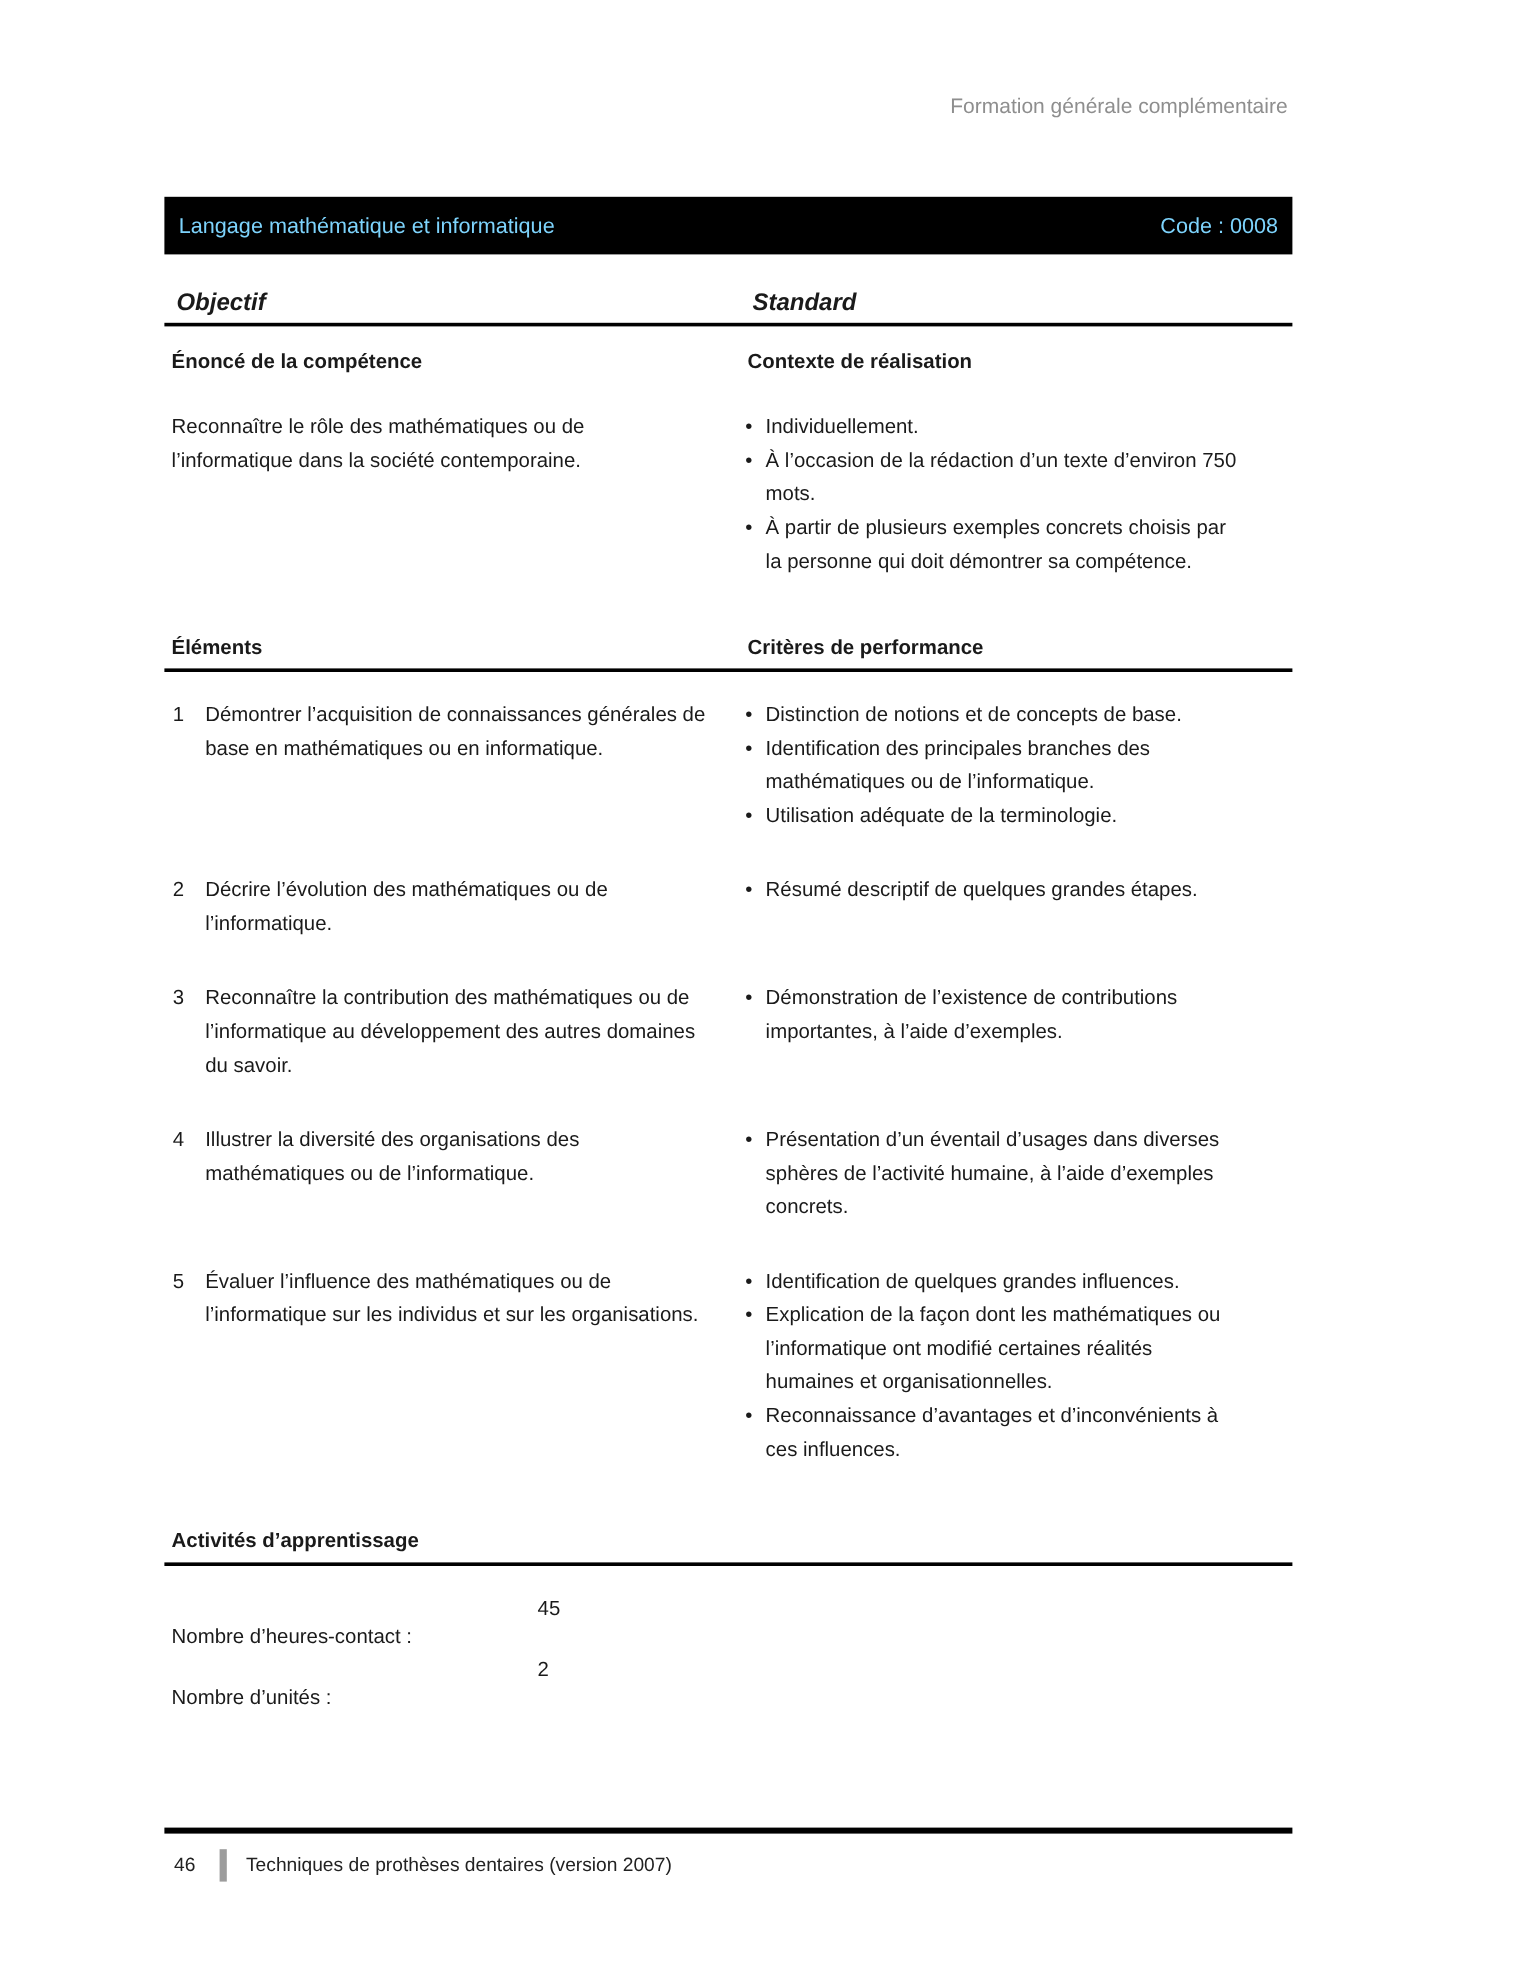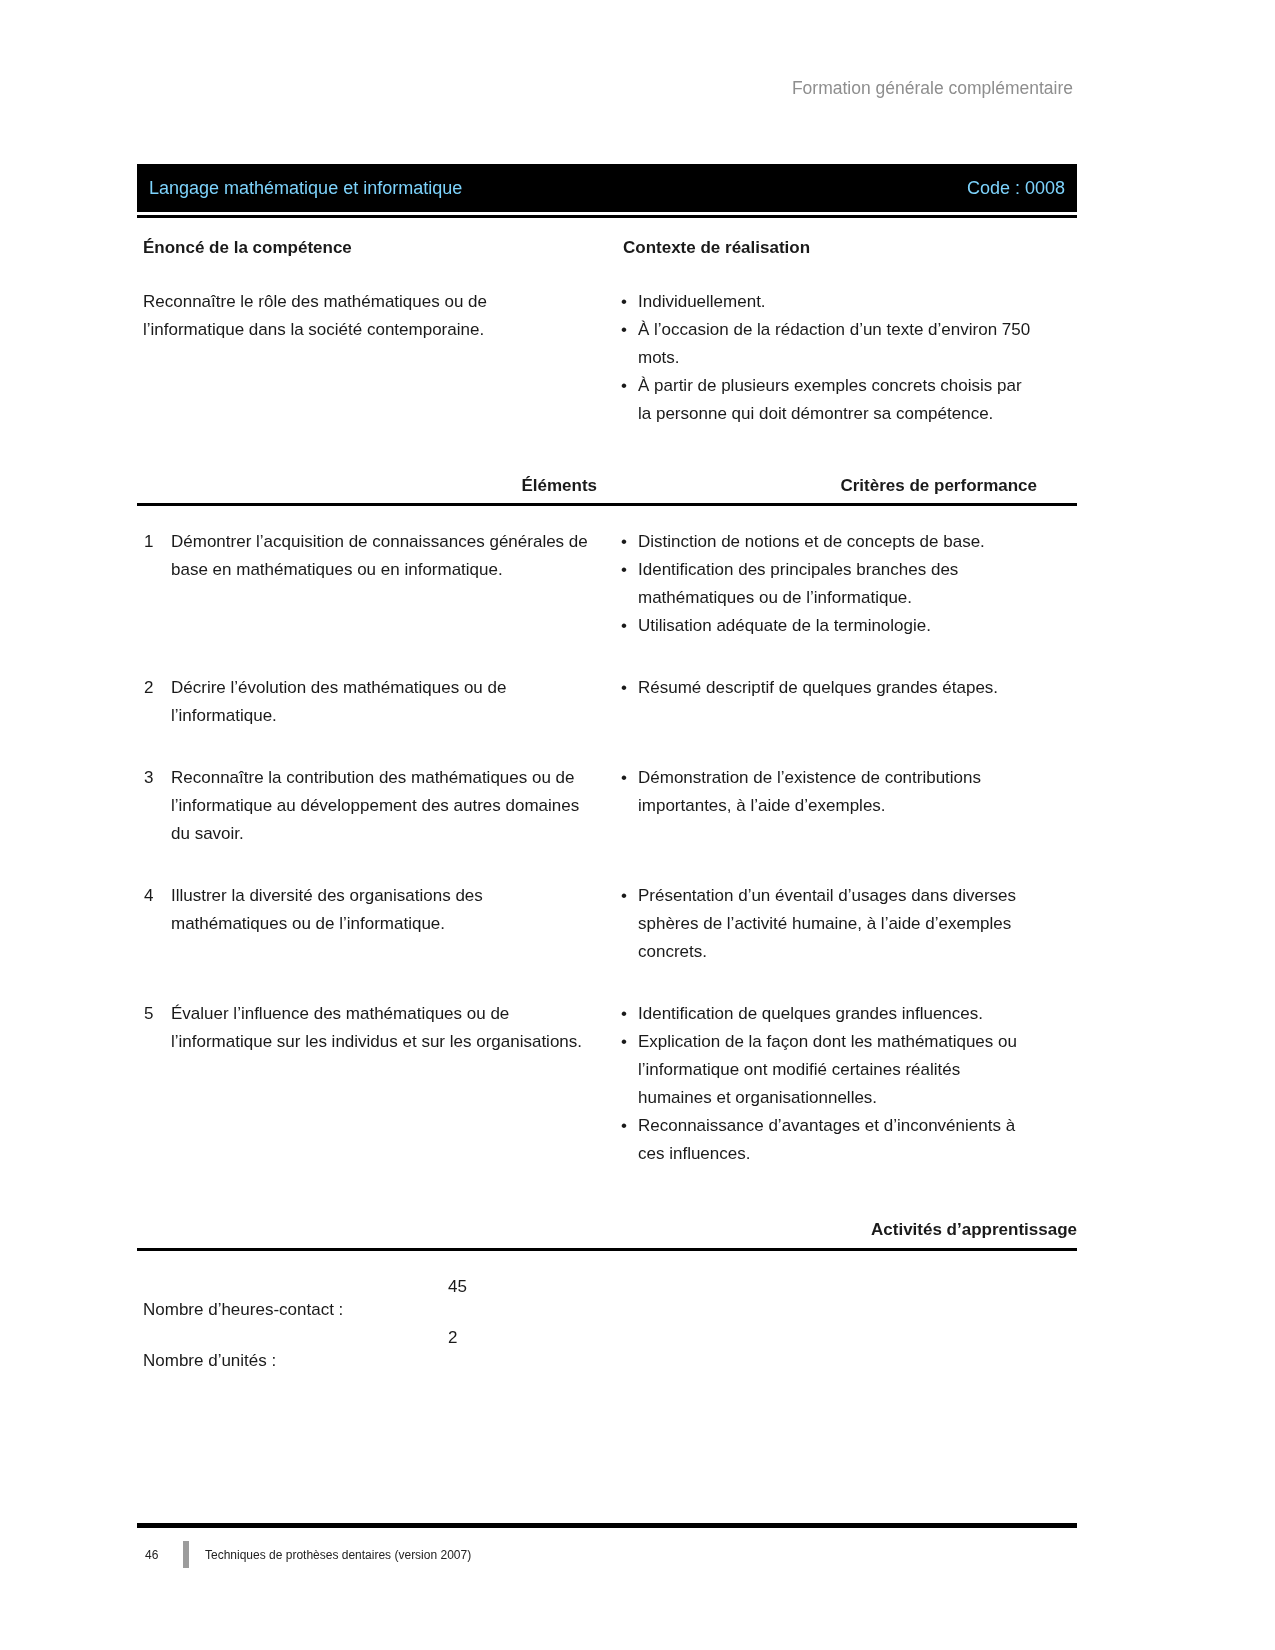--- a/index.html
+++ b/index.html
@@ -47,53 +47,57 @@
   .sub-block{margin-top:16px;}
   .subheading{font-weight:bold;padding-left:6px;}
   .body-par{margin:26px 0 0 0;padding-left:6px;max-width:426px;}
 
   ul.bullets{list-style:none;margin:26px 0 0 0;padding:0;}
   ul.bullets li{position:relative;padding-left:21px;}
   ul.bullets .bullet{position:absolute;left:4px;top:0;}
   ul.bullets .bullet::before{content:"\2022";}
 
   .heads-row2{margin-top:44px;}
-  .col-subhead{font-weight:bold;padding-left:6px;text-align:right;}
+  .col-subhead{font-weight:bold;padding-left:6px;}
 
   .elem-rows{margin-top:22px;}
   .elem-row{margin-bottom:34px;}
   .elem-row:last-child{margin-bottom:0;}
   .elem{display:flex;padding-left:7px;}
   .elem-num{width:27px;flex:none;}
   .elem-text{flex:1;max-width:426px;}
   .elem-row ul.bullets{margin-top:0;}
 
   .activites{margin-top:48px;}
   .hours{margin-top:22px;padding-left:6px;}
   .hours-line{display:flex;}
   .hours-label{width:305px;flex:none;margin-top:23px;}
 
   .footer{position:absolute;left:137px;top:1523px;width:940px;border-top:5px solid #000000;}
-  .footer-row{margin-top:13px;display:flex;align-items:center;font-size:12px;line-height:14px;color:#222222;}
+  .footer-row{margin-top:13px;display:flex;align-items:center;font-size:16px;line-height:14px;color:#222222;}
   .footer-pagenum{width:32px;flex:none;padding-left:8px;}
   .footer-divider{width:6px;height:27px;background:#9c9c9c;flex:none;margin:0 16px 0 6px;}
 </style>
 </head>
 <body>
 
 <div class="page">
   <div class="content">
 
     <div class="running-header">Formation générale complémentaire</div>
 
     <div class="title-bar">
       <span>Langage mathématique et informatique</span>
       <span>Code : 0008</span>
     </div>
 
+    <div class="two-col major-heads">
+      <div class="cl major-head">Objectif</div>
+      <div class="cr major-head">Standard</div>
+    </div>
     <div class="rule"></div>
 
     <div class="two-col sub-block">
       <div class="cl">
         <div class="subheading">Énoncé de la compétence</div>
         <p class="body-par">Reconnaître le rôle des mathématiques ou de l’informatique dans la société contemporaine.</p>
       </div>
       <div class="cr">
         <div class="subheading">Contexte de réalisation</div>
         <ul class="bullets">

